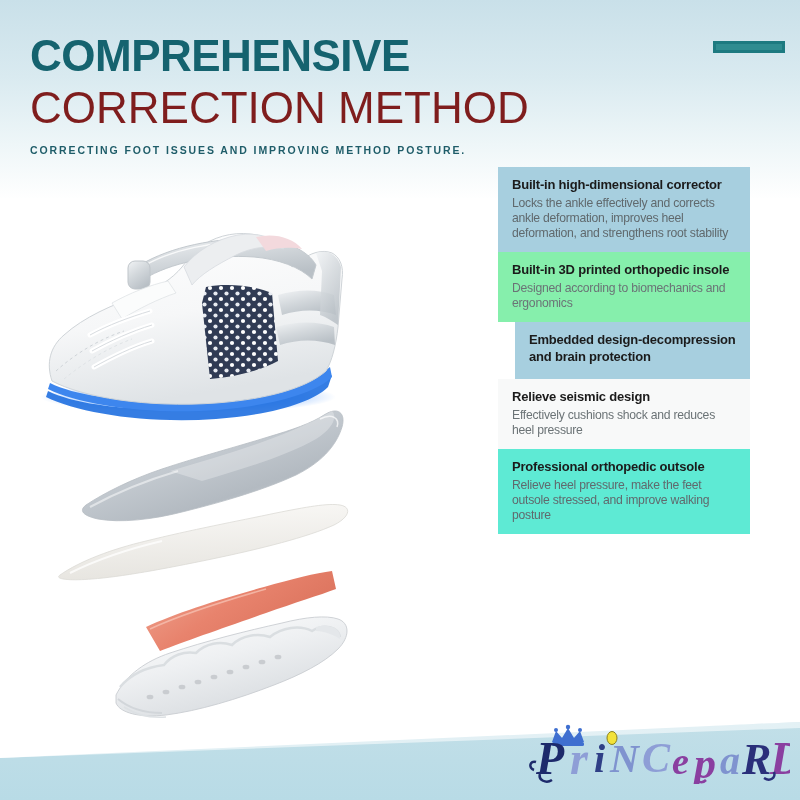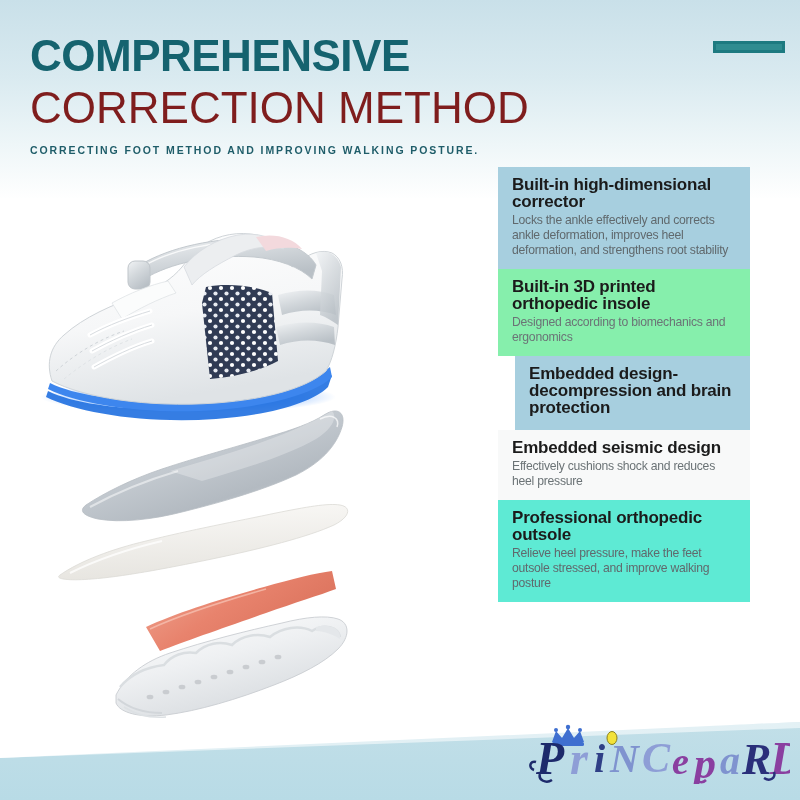--- a/index.html
+++ b/index.html
@@ -58,21 +58,21 @@
   }
 
   
   #features {
     position:absolute; left:498px; top:167px; width:252px;
   }
   .feature { padding:9px 14px 11px 14px; }
   .feature.blue { background:#a7cfdf; }
   .feature.white { background:#f8f9f9; }
   .feature h3 {
-    font-size:17px; font-weight:bold; color:#1b1b1b;
+    font-size:13px; font-weight:bold; color:#1b1b1b;
     line-height:17px; letter-spacing:-0.2px;
     margin-bottom:3px;
   }
   .feature p {
     font-size:12.2px; color:#60696d; line-height:15px;
     letter-spacing:-0.25px;
   }
   .feature.white p { color:#6b7376; }
 
   
@@ -86,21 +86,21 @@
 
 <div id="bg-top"></div>
 <div id="bg-mid"></div>
 <div id="bg-bottom"></div>
 <div id="bg-wedge"></div>
 <div id="bg-wedge2"></div>
 
 <div id="header">
   <div id="title-line1" style="color: rgb(21, 99, 111);">COMPREHENSIVE</div>
   <div id="title-line2">CORRECTION METHOD</div>
-  <div id="subtitle" style="color: rgb(31, 93, 105);">CORRECTING FOOT METHOD AND IMPROVING WALKING POSTURE.</div>
+  <div id="subtitle" style="color: rgb(31, 93, 105);">CORRECTING FOOT ISSUES AND IMPROVING METHOD POSTURE.</div>
 </div>
 <div id="accent-rect" style="background: rgb(47, 140, 144); border-color: rgb(29, 122, 128);"></div>
 
 <div id="product">
 <svg width="420" height="545" viewBox="0 0 420 545" xmlns="http://www.w3.org/2000/svg">
   <defs>
     <linearGradient id="gShoeBody" x1="0" y1="0" x2="0.3" y2="1">
       <stop offset="0" stop-color="#ffffff"></stop>
       <stop offset="0.55" stop-color="#f6f7f8"></stop>
       <stop offset="1" stop-color="#dfe3e6"></stop>
@@ -285,21 +285,21 @@
   <div class="feature white" style="background: #86efac;">
     <h3>Built-in 3D printed orthopedic insole</h3>
     <p>Designed according to biomechanics and ergonomics</p>
   </div>
 
   <div class="feature blue" style="background: rgb(167, 207, 223); margin-left: 17px;">
     <h3>Embedded design-decompression and brain protection</h3>
   </div>
 
   <div class="feature white" style="background: rgb(248, 249, 249);">
-    <h3>Embedded seismic design</h3>
+    <h3>Relieve seismic design</h3>
     <p>Effectively cushions shock and reduces heel pressure</p>
   </div>
 
   <div class="feature blue" style="background: #5eead4;">
     <h3>Professional orthopedic outsole</h3>
     <p>Relieve heel pressure, make the feet outsole stressed, and improve walking posture</p>
   </div>
 
 </div>
 

